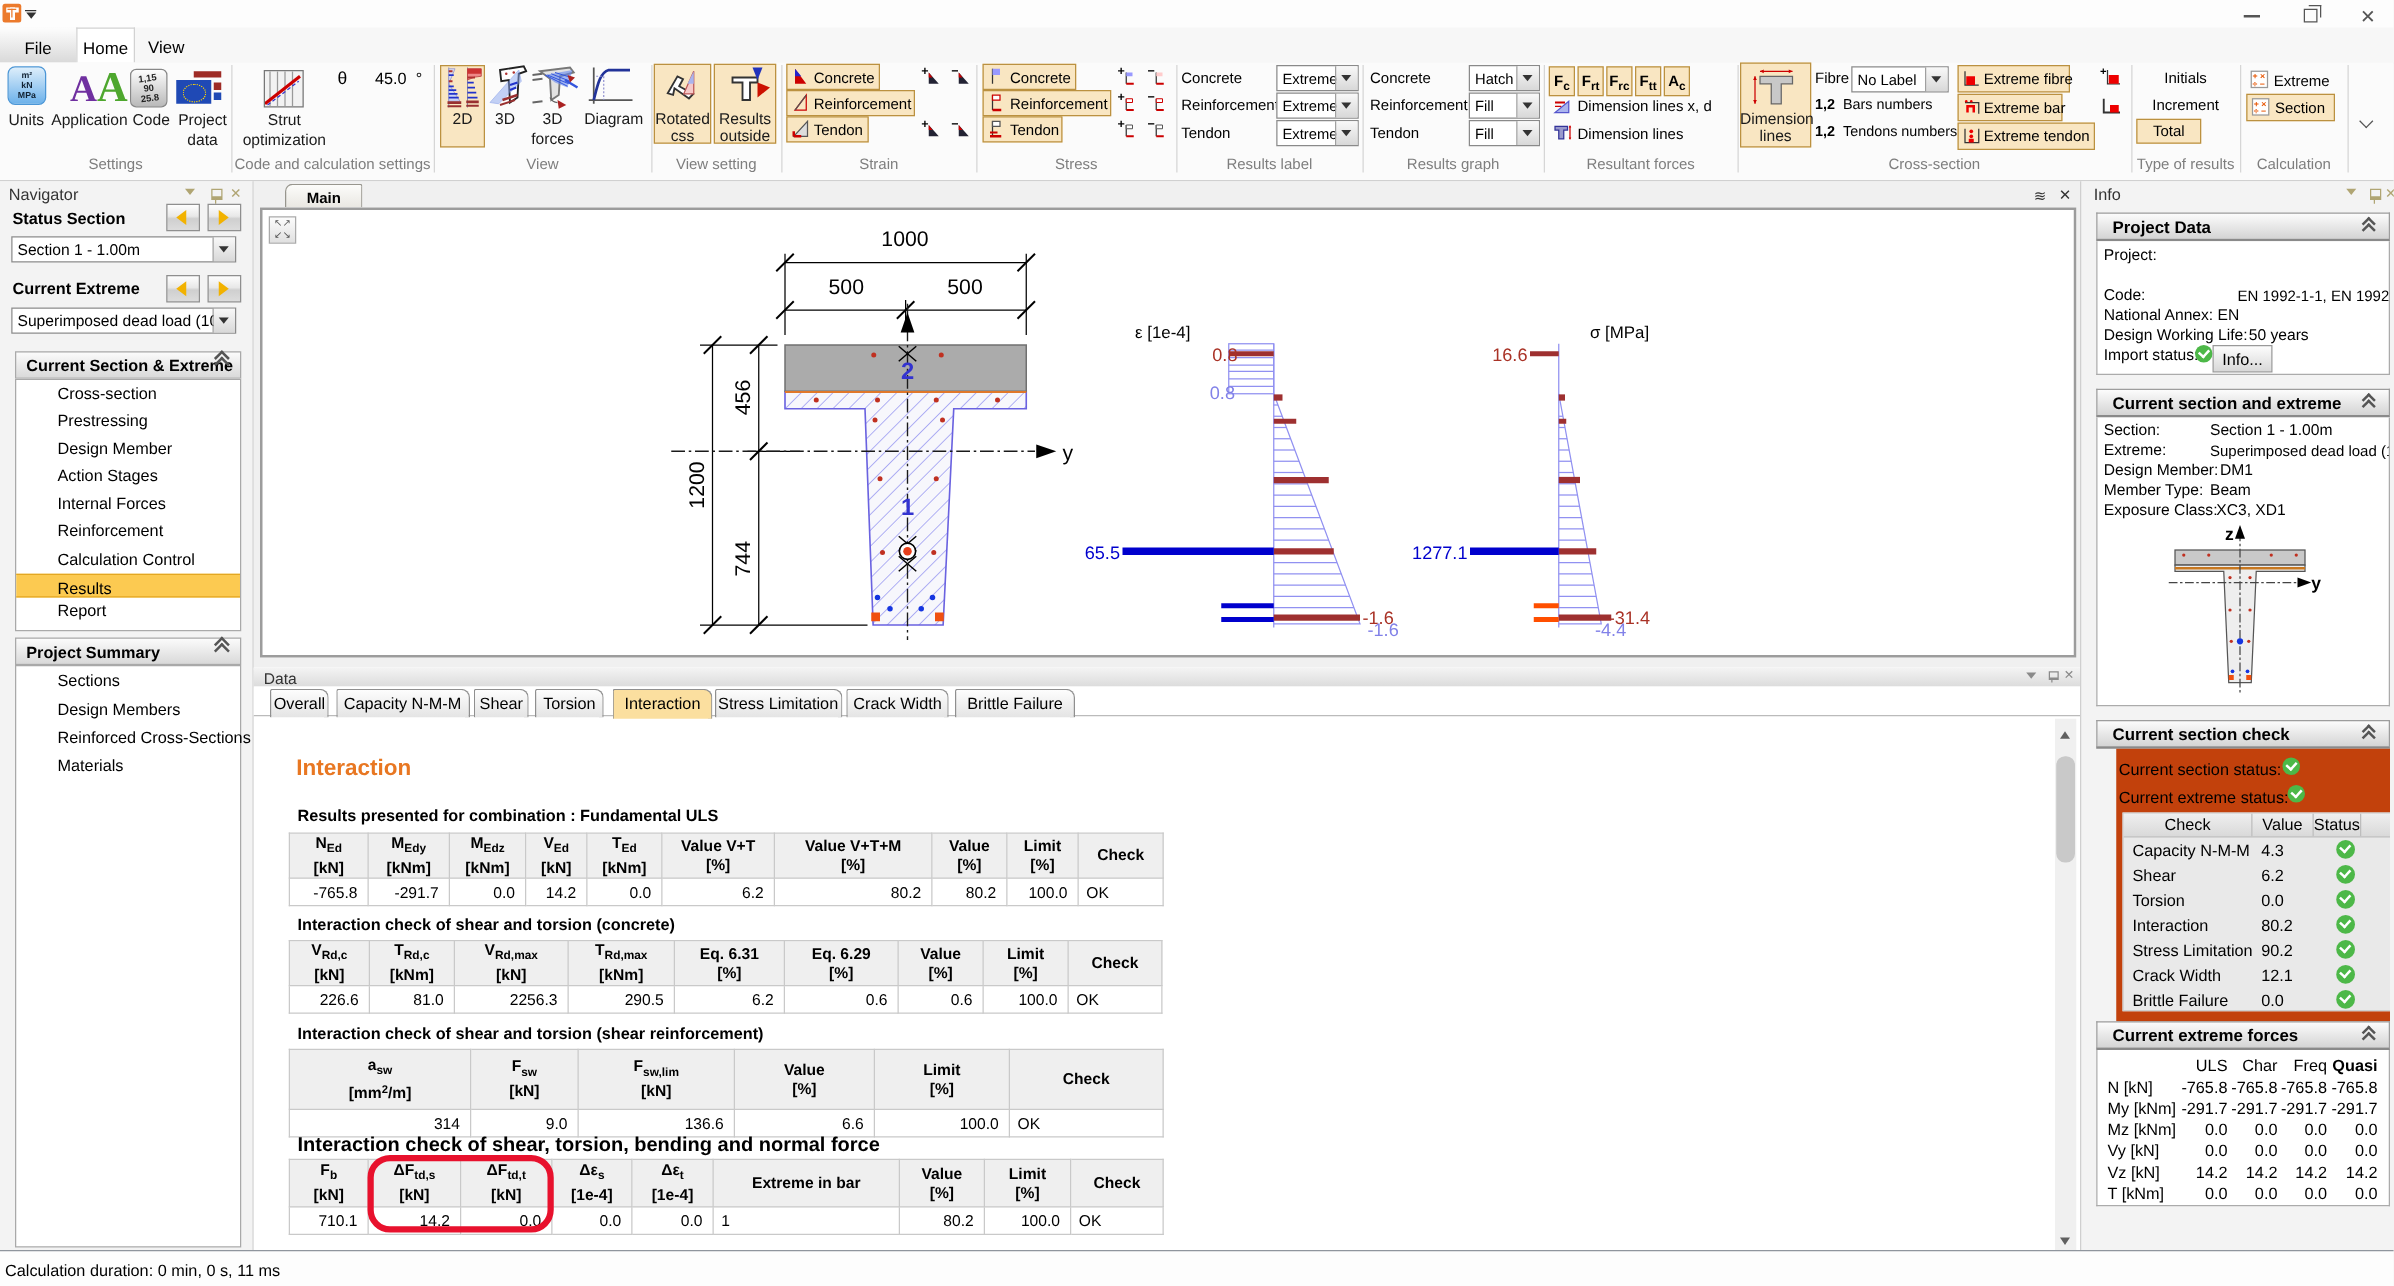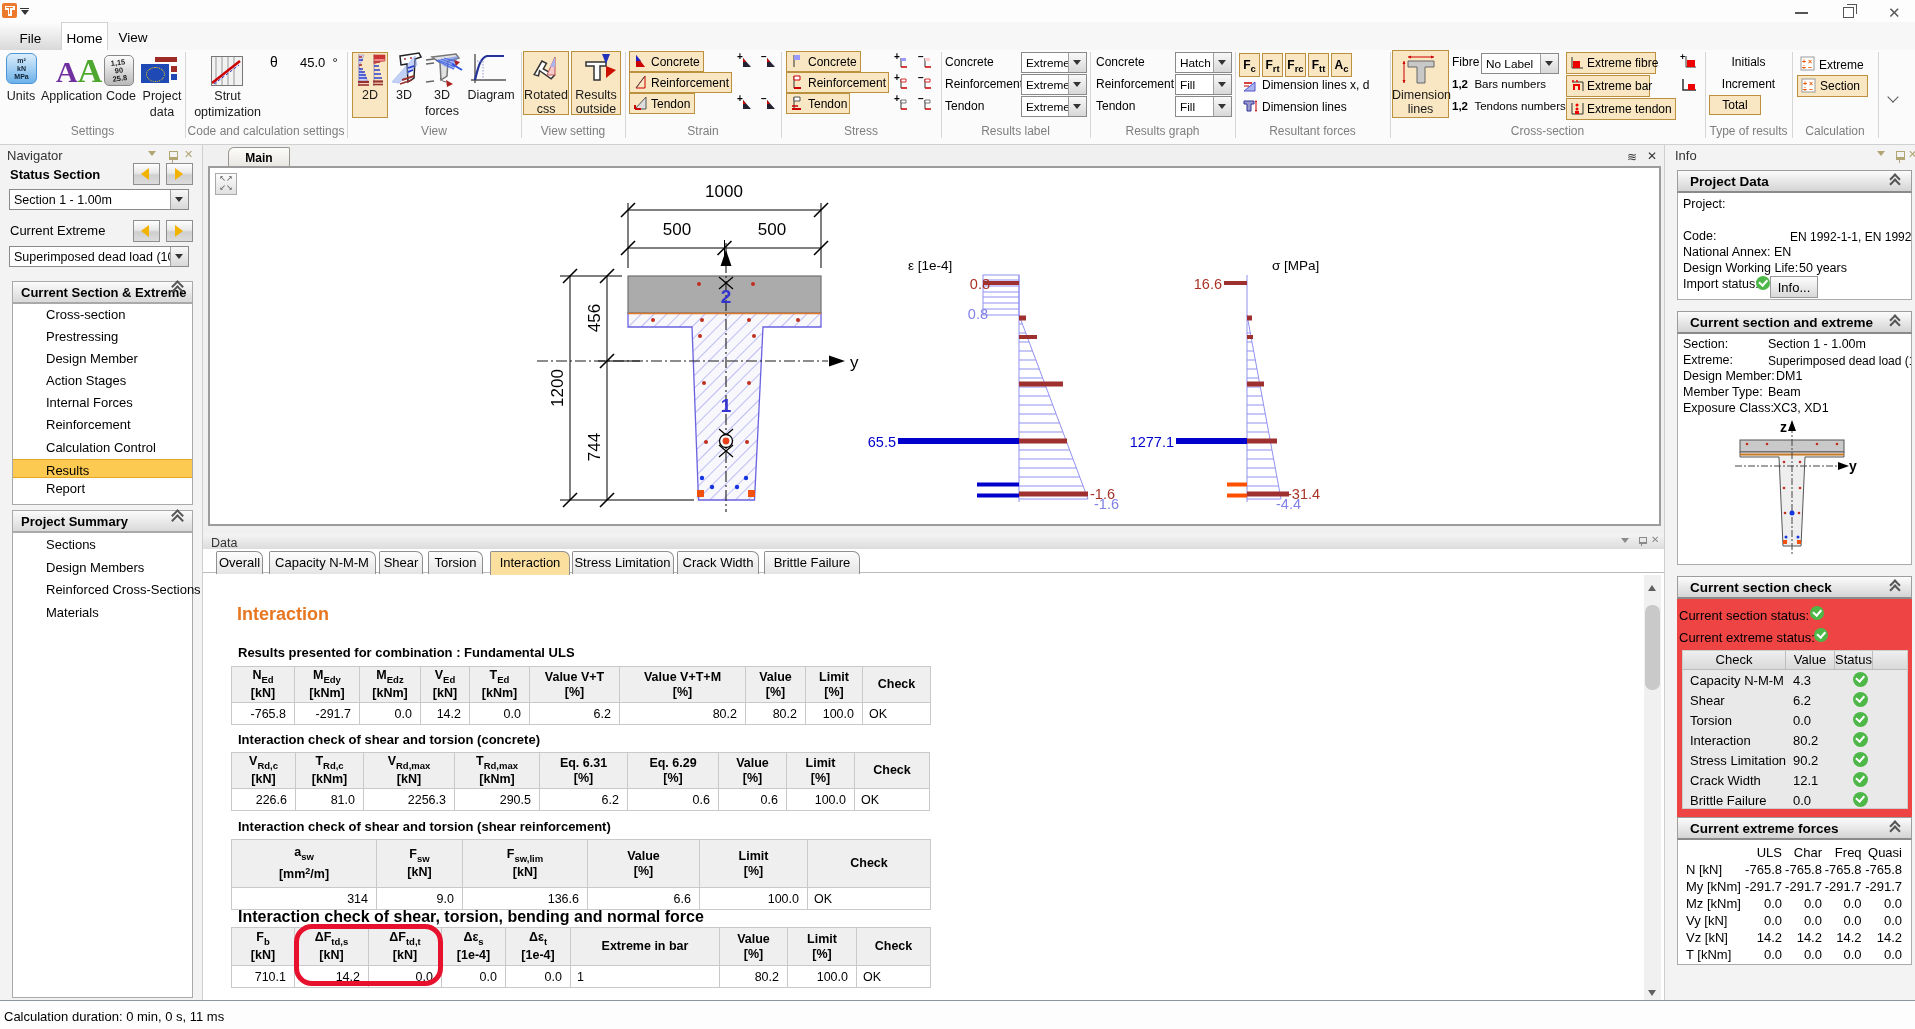--- a/index.html
+++ b/index.html
@@ -410,21 +410,21 @@
   <div class="abs" style="left:133px;top:18px;width:27px;height:22px;background:linear-gradient(#fefefe 0%,#e8e8e8 45%,#cfcfcf 55%,#dcdcdc 100%);border:1px solid #8f8f8f;box-sizing:border-box;">
         <div style="margin:4px 0 0 7px;width:0;height:0;border:6px solid transparent;border-right:8px solid #f2b200;border-left:none;"></div>
       </div>
   <div class="abs" style="left:166px;top:18px;width:27px;height:22px;background:linear-gradient(#fefefe 0%,#e8e8e8 45%,#cfcfcf 55%,#dcdcdc 100%);border:1px solid #8f8f8f;box-sizing:border-box;">
         <div style="margin:4px 0 0 8px;width:0;height:0;border:6px solid transparent;border-left:8px solid #f2b200;border-right:none;"></div>
       </div>
   <div class="combo" style="left:9px;top:44px;width:180px;height:21px;font-size:12.5px;">
         <span class="txt" style="top:3px;">Section 1 - 1.00m</span>
         <span class="arr"></span>
       </div>
-  <div class="abs" style="left:10px;top:78px;font-size:13px;font-weight:normal;">Current Extreme</div>
+  <div class="abs" style="left:10px;top:78px;font-size:13px;font-weight:bold;">Current Extreme</div>
   <div class="abs" style="left:133px;top:75px;width:27px;height:22px;background:linear-gradient(#fefefe 0%,#e8e8e8 45%,#cfcfcf 55%,#dcdcdc 100%);border:1px solid #8f8f8f;box-sizing:border-box;">
         <div style="margin:4px 0 0 7px;width:0;height:0;border:6px solid transparent;border-right:8px solid #f2b200;border-left:none;"></div>
       </div>
   <div class="abs" style="left:166px;top:75px;width:27px;height:22px;background:linear-gradient(#fefefe 0%,#e8e8e8 45%,#cfcfcf 55%,#dcdcdc 100%);border:1px solid #8f8f8f;box-sizing:border-box;">
         <div style="margin:4px 0 0 8px;width:0;height:0;border:6px solid transparent;border-left:8px solid #f2b200;border-right:none;"></div>
       </div>
   <div class="combo" style="left:9px;top:101px;width:180px;height:21px;font-size:12.5px;">
         <span class="txt" style="top:3px;white-space:nowrap;">Superimposed dead load (10(</span>
         <span class="arr"></span>
       </div>
@@ -846,21 +846,21 @@
       <rect x="56" y="122" width="4" height="4" fill="#f05010"></rect>
           <rect x="70" y="122" width="4" height="4" fill="#f05010"></rect>
     </svg>
   </div>
 </div>
 <div class="gbox" style="top:576px;">
   <div class="ghdr">Current section check<span class="gchevs">
           <i></i>
           <i></i>
         </span></div>
-  <div class="gbody" style="height:218px;background:#ef4444;border:none;">
+  <div class="gbody" style="height:218px;background:#c2410c;border:none;margin-left:16px;">
     <div class="abs" style="left:2px;top:9px;font-size:13px;">Current section status:</div>
     <div class="abs" style="left:133px;top:7px;"><span class="greenck"></span></div>
     <div class="abs" style="left:2px;top:31px;font-size:13px;">Current extreme status:</div>
     <div class="abs" style="left:137px;top:29px;"><span class="greenck"></span></div>
     <div class="abs" style="left:5px;top:51px;width:226px;height:159px;background:#e9e9e9;border:1px solid #cdcdcd;box-sizing:border-box;font-size:13px;">
       <div style="display:flex;height:18px;background:linear-gradient(#efefef,#d9d9d9);border-bottom:1px solid #bdbdbd;">
         <div style="width:102px;text-align:center;padding-top:1px;border-right:1px solid #bdbdbd;">Check</div>
         <div style="width:48px;text-align:center;padding-top:1px;border-right:1px solid #bdbdbd;">Value</div>
         <div style="width:37px;text-align:center;padding-top:1px;border-right:1px solid #bdbdbd;">Status</div>
       </div>
@@ -908,21 +908,21 @@
           <i></i>
         </span></div>
   <div class="gbody" style="height:125px;">
     <table style="border-collapse:collapse;font-size:13px;margin:4px 0 0 0;width:225px;">
       <tbody>
             <tr>
               <td style="width:65px;"></td>
               <td style="width:40px;text-align:right;">ULS</td>
               <td style="width:40px;text-align:right;">Char</td>
               <td style="width:39px;text-align:right;">Freq</td>
-              <td style="width:41px;text-align:right;">Quasi</td>
+              <td style="width:41px;text-align:right;font-weight:bold;">Quasi</td>
             </tr>
       <tr>
               <td style="padding-left:8px;white-space:nowrap;">N [kN]</td>
               <td style="text-align:right;">-765.8</td>
               <td style="text-align:right;">-765.8</td>
               <td style="text-align:right;">-765.8</td>
               <td style="text-align:right;">-765.8</td>
             </tr>
       <tr>
               <td style="padding-left:8px;white-space:nowrap;">My [kNm]</td>

